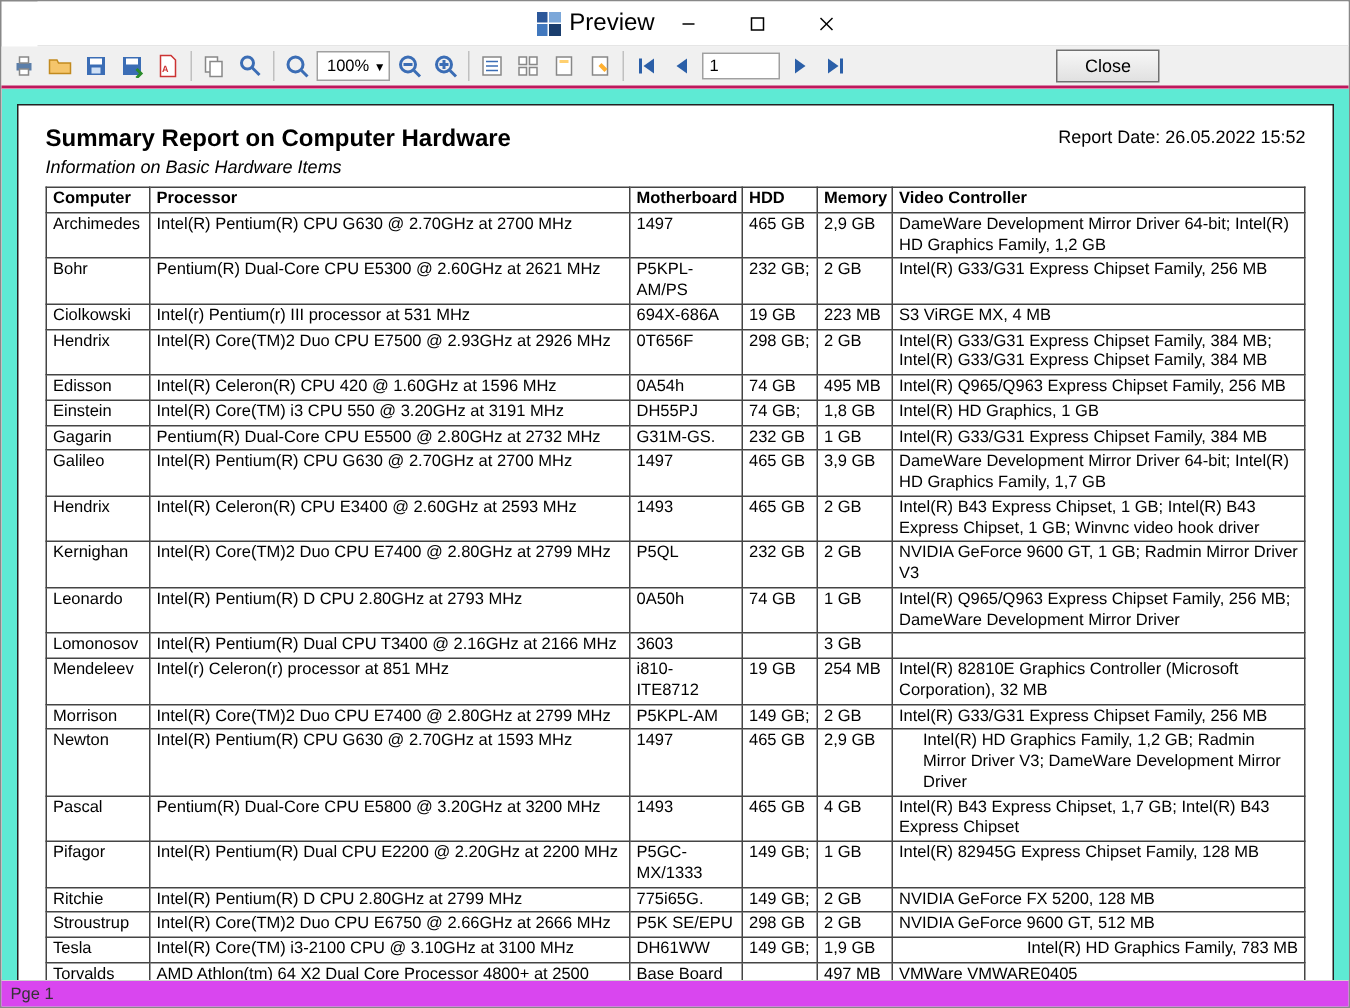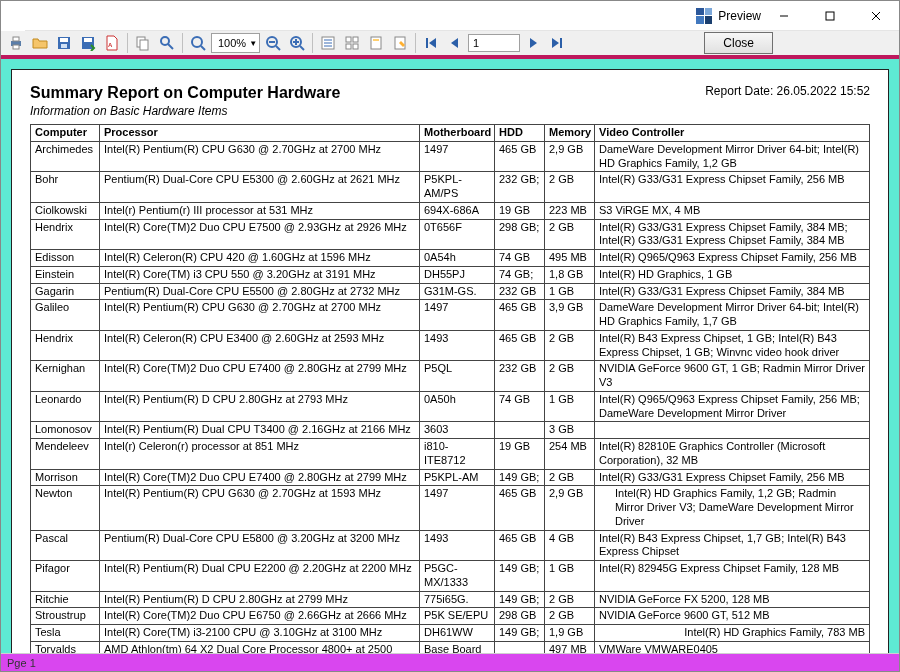--- a/index.html
+++ b/index.html
@@ -1,27 +1,27 @@
 <!DOCTYPE html>
 <html><head>
 <meta charset="utf-8">
 <style>
   * { box-sizing: border-box; }
   html, body { margin:0; padding:0; font-family: "Segoe UI", Tahoma, Arial, sans-serif; font-size:12px; color:#000; background:#fff;}
   .window { width:900px; height:672px; border:1px solid #888; display:flex; flex-direction:column; background:#fff; position:relative;}
-  .titlebar { height:30px; display:flex; align-items:center; justify-content:flex-end; padding:0 0 0 8px; font-size:12px; background:#fff; border-bottom:1px solid #e5e5e5;margin-left:24px;}
+  .titlebar { height:30px; display:flex; align-items:center; justify-content:center; padding:0 0 0 8px; font-size:16px; background:#fff; border-bottom:1px solid #e5e5e5;margin-left:24px;}
   .titlebar-left { display:flex; align-items:center; gap:6px;}
   .app-icon { width:16px; height:16px; display:grid; grid-template-columns:1fr 1fr; grid-template-rows:1fr 1fr; gap:1px;}
   .app-icon span { background:#2b579a;}
   .app-icon span:nth-child(2){background:#7ba7d9;}
   .app-icon span:nth-child(3){background:#4178be;}
   .app-icon span:nth-child(4){background:#1a3e6e;}
   .win-btns { display:flex; }
   .win-btn { width:46px; height:30px; display:flex; align-items:center; justify-content:center; font-family:"Segoe UI Symbol"; cursor:pointer;}
-  .toolbar { height:28px; background:#f0f0f0; border-bottom:4px solid #be185d; display:flex; align-items:center; padding:0 4px; gap:2px;}
+  .toolbar { height:28px; background:#f0f0f0; border-bottom:2px solid #be185d; display:flex; align-items:center; padding:0 4px; gap:2px;}
   .tbtn { width:22px; height:22px; display:flex; align-items:center; justify-content:center; border-radius:2px; cursor:pointer;}
   .tbtn svg{width:16px;height:16px;}
   .sep { width:1px; height:20px; background:#c0c0c0; margin:0 2px;}
   .zoom-combo { display:flex; align-items:center; height:20px; border:1px solid #a0a0a0; background:#fff; padding:0 2px 0 6px; font-size:11px; gap:3px; cursor:pointer;}
   .zoom-combo .caret{font-size:8px;}
   .page-input { width:52px; height:18px; border:1px solid #a0a0a0; background:#fff; padding:0 4px; font-size:11px;}
   .btn-close { height:22px; padding:0 18px; border:1px solid #707070; background:linear-gradient(#f7f7f7,#e1e1e1); cursor:pointer; font-size:12px; margin-left:10px;}
   .viewport { flex:1; background:#5eead4; padding:10px; overflow:auto;}
   .page { background:#fff; border:1px solid #222; min-height:100%; padding:14px 18px 18px 18px;}
   .header-row { display:flex; justify-content:space-between; align-items:flex-start;}

